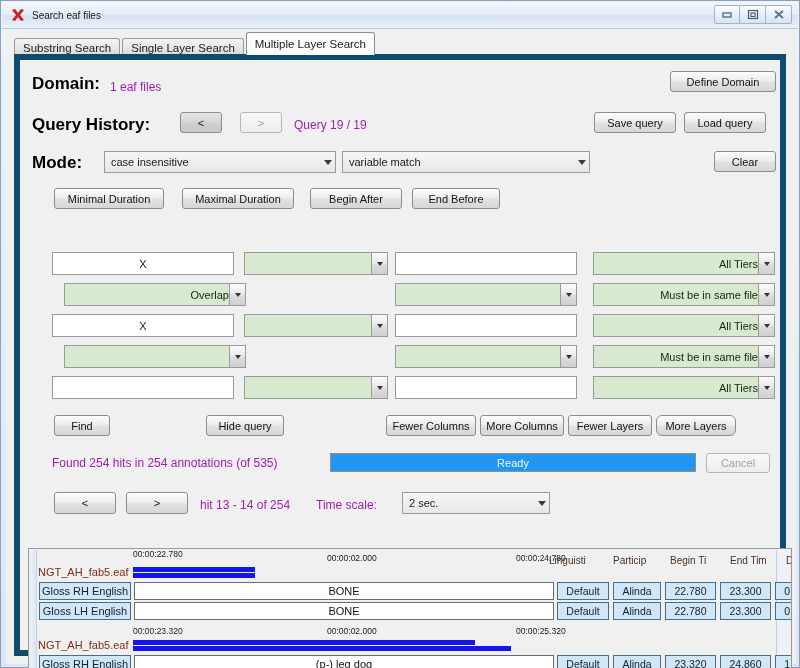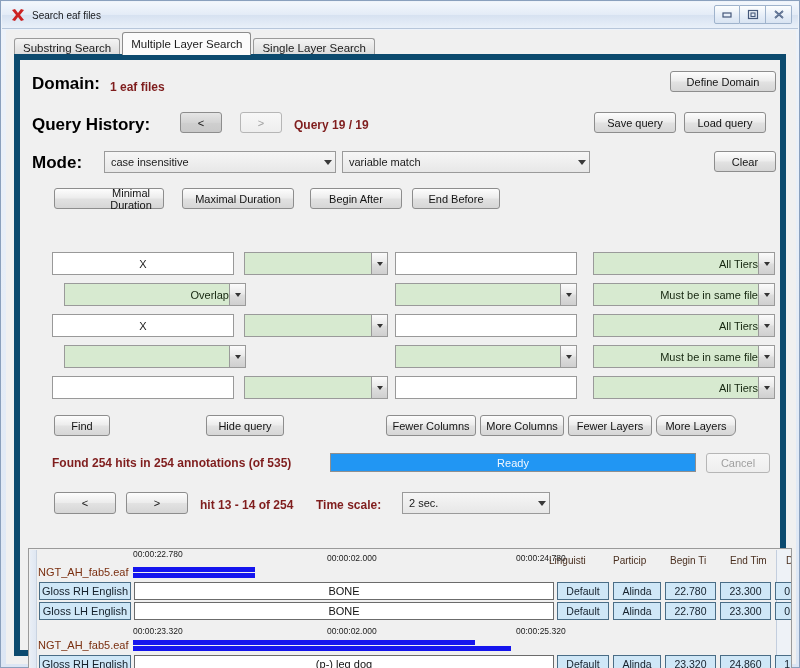--- a/index.html
+++ b/index.html
@@ -76,21 +76,21 @@
     font-size:11px;color:#141414;
     display:flex;align-items:center;justify-content:center;
     box-sizing:border-box;position:absolute;
     text-align:center;
   }
   .btn.disabled{color:#a0a0a0;border-color:#b6b6b6;
      background:linear-gradient(#f7f7f7,#eeeeee);}
   .btn.pressedish{
     background:linear-gradient(#e6e6e6,#d4d4d4 50%,#cfcfcf 52%,#c9c9c9);
   }
-  .lbl{position:absolute;color:#7f1d1d;font-weight:bold;}
+  .lbl{position:absolute;color:#a21caf;}
   .bold-head{font-weight:bold;font-size:17px;color:#000;letter-spacing:0px;}
   .txtfield{
     position:absolute;background:#ffffff;
     border:1px solid #999;box-sizing:border-box;
     display:flex;align-items:center;justify-content:center;
     font-size:11px;color:#1a1a1a;
   }
   .combo{
     position:absolute;box-sizing:border-box;
     border:1px solid #9a9a9a;
@@ -188,22 +188,22 @@
           <path d="M3 2 L11 9 M11 2 L3 9" stroke="#8fa4c2" stroke-width="0.6" fill="none"></path>
         </svg>
       </span>
     </span>
   </div>
 
   <div id="content">
 
     <div id="tabstrip">
       <div class="tab">Substring Search</div>
+      <div class="tab">Single Layer Search</div>
       <div class="tab active">Multiple Layer Search</div>
-      <div class="tab">Single Layer Search</div>
     </div>
 
     <div id="tabpanel">
 
       <span class="lbl bold-head" style="left:12px;top:14px;">Domain:</span>
       <span class="lbl" style="left:90px;top:20px;font-size:12px;">1 eaf files</span>
       <div class="btn" style="left:650px;top:11px;width:106px;height:21px;">Define Domain</div>
 
       <span class="lbl bold-head" style="left:12px;top:55px;">Query History:</span>
       <div class="btn pressedish" style="left:160px;top:52px;width:42px;height:21px;">&lt;</div>
@@ -220,21 +220,21 @@
           </span>
       </div>
       <div class="combo grey" style="left:322px;top:91px;width:248px;height:22px;">
         <span class="cval">variable match</span>
         <span class="carrow">
             <i class="tri"></i>
           </span>
       </div>
       <div class="btn" style="left:694px;top:91px;width:62px;height:21px;">Clear</div>
 
-      <div class="btn" style="left:34px;top:128px;width:110px;height:21px;padding-left:44px;">Minimal Duration</div>
+      <div class="btn" style="left:34px;top:128px;width:110px;height:21px;">Minimal Duration</div>
       <div class="btn" style="left:162px;top:128px;width:112px;height:21px;">Maximal Duration</div>
       <div class="btn" style="left:290px;top:128px;width:92px;height:21px;">Begin After</div>
       <div class="btn" style="left:392px;top:128px;width:88px;height:21px;">End Before</div>
 
       <div class="txtfield" style="left:32px;top:192px;width:182px;height:23px;">X</div>
       <div class="combo" style="left:224px;top:192px;width:144px;height:23px;">
         <span class="cval"></span>
         <span class="carrow">
             <i class="tri-sm"></i>
           </span>

